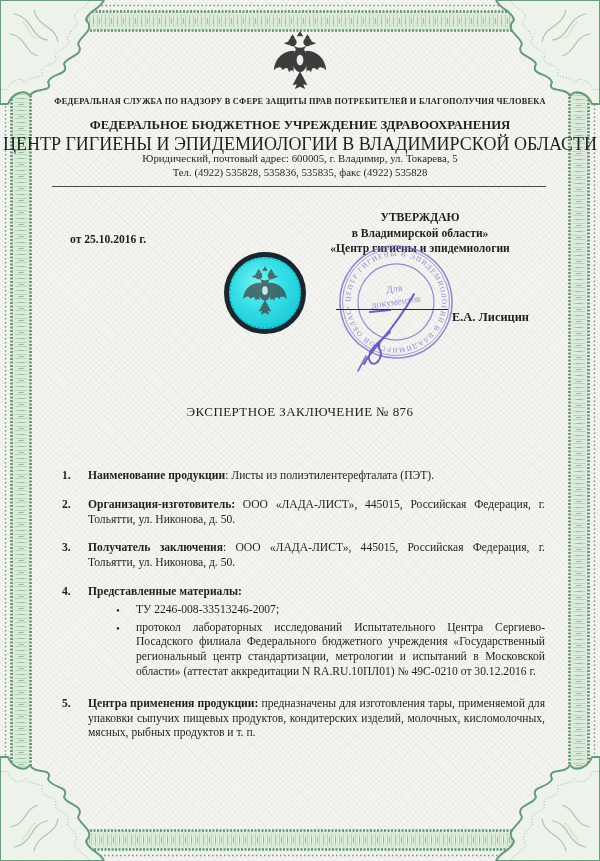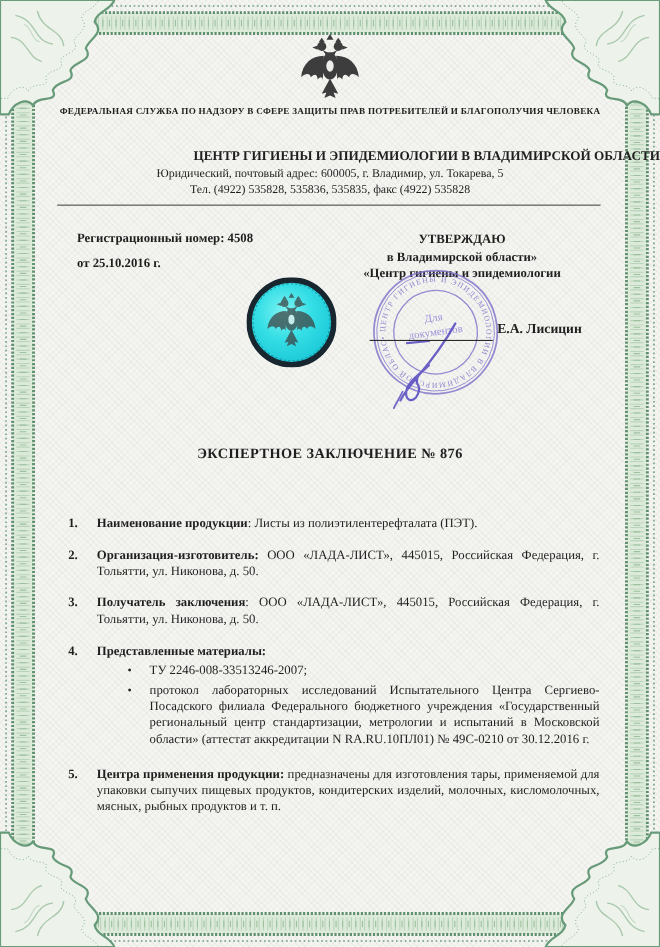--- a/index.html
+++ b/index.html
@@ -10,30 +10,30 @@
       repeating-linear-gradient(45deg, rgba(115,115,110,.055) 0 1px, transparent 1px 4px),
       repeating-linear-gradient(-45deg, rgba(115,115,110,.045) 0 1px, transparent 1px 4px);
     font-family:"Liberation Serif", serif;
     color:#1f1f1f;
   }
   .abs{position:absolute;}
   .ctr{left:0;right:0;text-align:center;}
   .b{font-weight:bold;}
   .hdr-small{top:97px;font-size:8.3px;font-weight:bold;letter-spacing:.25px;color:#222;}
   .org1{top:118px;font-size:12.8px;font-weight:bold;}
-  .org2{top:134px;font-size:12px;font-weight:bold;text-align:right;}
+  .org2{top:134px;font-size:18px;font-weight:normal;}
   .addr{top:152px;font-size:10.8px;}
   .phone{top:166px;font-size:10.8px;}
   .rule{top:186px;left:52px;width:494px;border-top:1.4px solid #4a4a4a;height:0;}
   .regnum{left:70px;top:210px;font-size:11.6px;font-weight:bold;}
   .regdate{left:70px;top:233px;font-size:11.6px;font-weight:bold;}
   .approve{left:308px;top:210px;width:224px;text-align:center;font-size:11.6px;font-weight:bold;line-height:15.5px;}
   .sigline{left:336px;top:296px;width:112px;height:13px;border-bottom:1.3px solid #2a2a2a;}
-  .signer{left:452px;top:292px;font-size:12.4px;font-weight:bold;}
-  .doc-title{top:404px;font-size:13px;font-weight:bold;letter-spacing:.4px;}
+  .signer{left:452px;top:310px;font-size:12.4px;font-weight:bold;}
+  .doc-title{top:404px;font-size:13px;font-weight:normal;letter-spacing:.4px;}
   .items{left:62px;top:469px;width:483px;font-size:11.6px;line-height:14.8px;}
   .item{display:flex;margin-bottom:14px;}
   .item .num{width:26px;flex:0 0 26px;font-weight:bold;}
   .item .body{flex:1;text-align:justify;}
   .bullets{margin-top:3px;}
   .bullet-row{display:flex;margin-bottom:3px;}
   .bullet-row .dot{flex:0 0 20px;margin-left:28px;text-align:left;font-size:11px;}
   .bullet-row .btxt{flex:1;text-align:justify;}
   .stamp-wrap{left:330px;top:236px;width:132px;height:138px;}
   .sticker-wrap{left:224px;top:252px;width:82px;height:82px;}
@@ -89,26 +89,26 @@
           <path d="M38,24 C50,24 59,32 60,45 C55.5,40.5 51.5,41 50.5,45 C47.5,41 44,41.8 44,47 C41,43.5 39,44.5 39,48 Z"></path>
           <path d="M32,46 L24,61 L28.5,59.8 L26.5,65 L32,62.6 L37.5,65 L35.5,59.8 L40,61 Z"></path>
           <ellipse cx="32" cy="34" rx="3.6" ry="5.6" fill="#ededea"></ellipse>
         </g>
       </defs>
       <use href="#eagle"></use>
     </svg>
   </div>
 
   <div class="abs ctr hdr-small">ФЕДЕРАЛЬНАЯ СЛУЖБА ПО НАДЗОРУ В СФЕРЕ ЗАЩИТЫ ПРАВ ПОТРЕБИТЕЛЕЙ И БЛАГОПОЛУЧИЯ ЧЕЛОВЕКА</div>
+  <div class="abs ctr org1">ФЕДЕРАЛЬНОЕ БЮДЖЕТНОЕ УЧРЕЖДЕНИЕ ЗДРАВООХРАНЕНИЯ</div>
   <div class="abs ctr org2">ЦЕНТР ГИГИЕНЫ И ЭПИДЕМИОЛОГИИ В ВЛАДИМИРСКОЙ ОБЛАСТИ</div>
   <div class="abs ctr addr">Юридический, почтовый адрес: 600005, г. Владимир, ул. Токарева, 5</div>
   <div class="abs ctr phone">Тел. (4922) 535828, 535836, 535835, факс (4922) 535828</div>
   <div class="abs rule"></div>
 
-  <div class="abs regnum">Регистрационный номер: 4508</div>
   <div class="abs regdate">от  25.10.2016 г.</div>
 
   <div class="abs approve">
     <div>УТВЕРЖДАЮ</div>
     <div>в Владимирской области»</div>
     <div>«Центр гигиены и эпидемиологии</div>
   </div>
 
   <div class="abs sticker-wrap">
     <svg width="82" height="82" viewBox="0 0 82 82">

